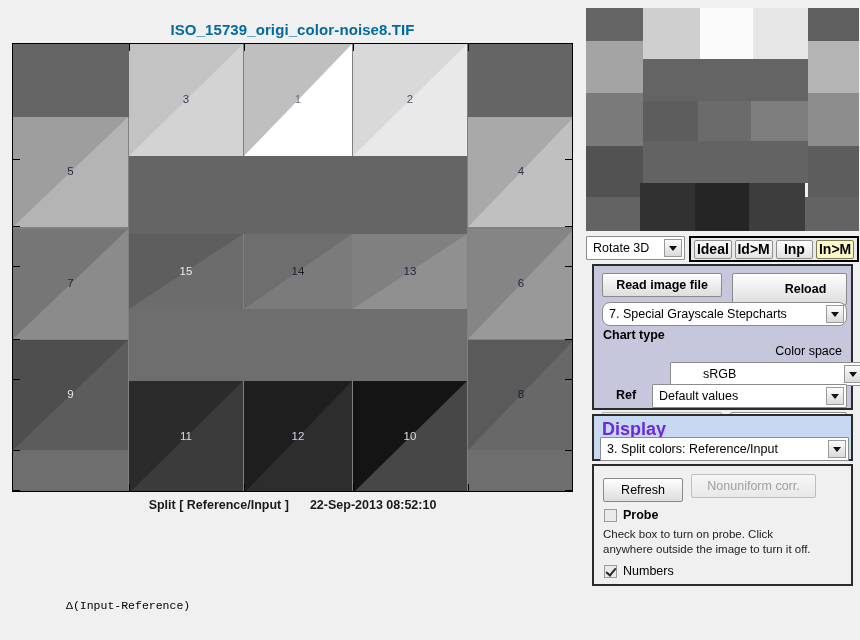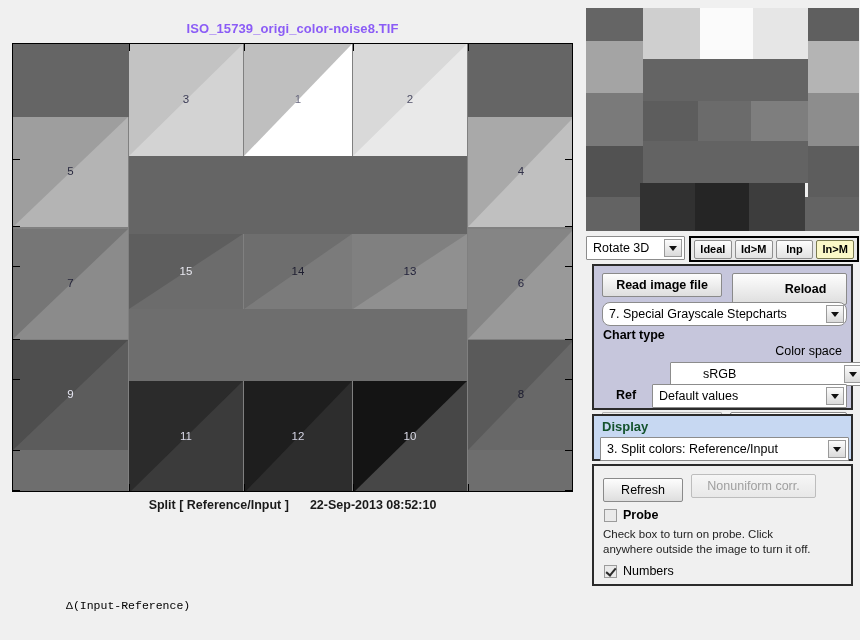--- a/index.html
+++ b/index.html
@@ -10,21 +10,21 @@
     background: #f0f0f0;
     font-family: "Liberation Sans", sans-serif;
   }
   #root { position: relative; width: 860px; height: 640px; background: #f0f0f0; }
 
   
   #figure { position: absolute; left: 0; top: 0; width: 585px; height: 640px; background: #f0f0f0; }
 
   #fig-title {
     position: absolute; left: 0; top: 21px; width: 585px;
-    text-align: center; font-size: 13px; font-weight: bold; color: #8b5cf6;
+    text-align: center; font-size: 15px; font-weight: bold; color: #0369a1;
     letter-spacing: .1px;
   }
 
   
   #plot {
     position: absolute; left: 12px; top: 43px; width: 561px; height: 449px;
     border: 1px solid #000; background: #808080; overflow: hidden;
   }
   #patches { position: absolute; left: 0; top: 0; width: 100%; height: 100%; }
 
@@ -85,21 +85,21 @@
   .mw-select.disabled .arrowbox i { border-top-color: #a8a8a8; }
 
   #rot { position: absolute; left: 0; top: 0; width: 99px; }
 
   #minibtns {
     position: absolute; left: 103px; top: 0; width: 170px; height: 26px;
     border: 2px solid #000; background: #e8e8e8;
     display: flex; align-items: center; gap: 3px; padding: 0 3px;
   }
   .mini {
-    flex: 1; height: 19px; font-size: 11px; font-weight: bold; color: #000;
+    flex: 1; height: 19px; font-size: 14px; font-weight: bold; color: #000;
     background: linear-gradient(#fdfdfd,#e2e2e2); border: 1px solid #8e8e8e;
     border-radius: 2px; display: flex; align-items: center; justify-content: center;
     cursor: default;
   }
   .mini.sel { background: #fbf8c8; border-color: #7a7a50; }
 
   
   #grp1 {
     position: absolute; left: 7px; top: 264px; width: 261px; height: 146px;
     background: #c6c6dc; border: 2px solid #2b2b2b;
@@ -121,21 +121,21 @@
   #ref-lbl   { position: absolute; left: 22px;  top: 122px; font-size: 12.5px; font-weight: bold; color: #000; }
   #refsel    { position: absolute; left: 58px;  top: 118px; width: 195px; }
   #dispin    { position: absolute; left: 8px;   top: 146px; width: 120px; }
   #corrbtn   { position: absolute; left: 136px; top: 146px; width: 117px; height: 24px; }
 
   
   #grp2 {
     position: absolute; left: 7px; top: 414px; width: 261px; height: 47px;
     background: #c7d8f2; border: 2px solid #2b2b2b;
   }
-  #disp-lbl { position: absolute; left: 8px; top: 3px; font-size: 13px; font-weight: bold; color: #14532d; }
+  #disp-lbl { position: absolute; left: 8px; top: 3px; font-size: 18px; font-weight: bold; color: #6d28d9; }
   #dispsel  { position: absolute; left: 6px; top: 21px; width: 249px; }
 
   
   #grp3 {
     position: absolute; left: 7px; top: 464px; width: 261px; height: 122px;
     background: #f0f0f0; border: 2px solid #2b2b2b;
   }
   #refreshbtn { position: absolute; left: 9px;  top: 12px; width: 80px;  height: 24px; }
   #nonunif    { position: absolute; left: 97px; top: 8px; width: 125px; height: 24px; }
 

